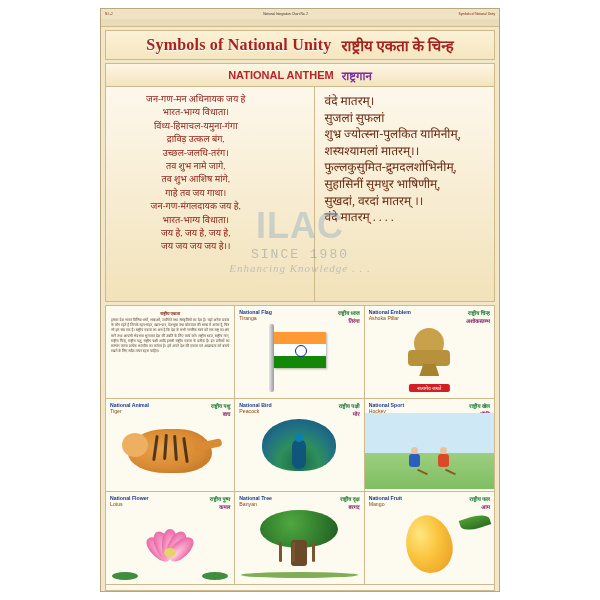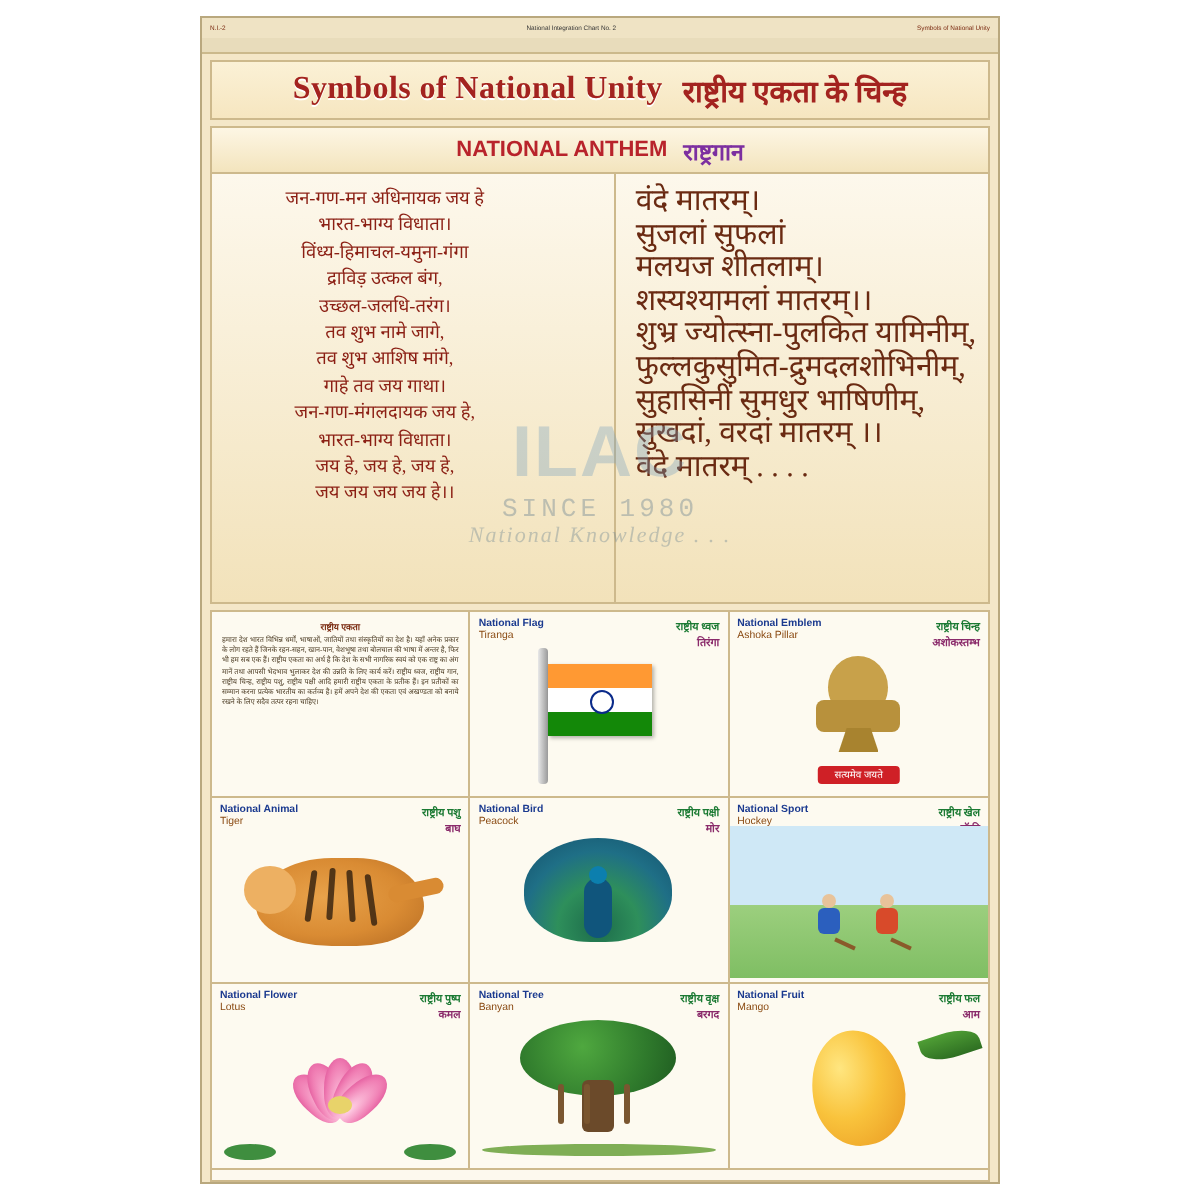--- a/index.html
+++ b/index.html
@@ -91,21 +91,21 @@
   }
   .lyr-col+.lyr-col{border-left:1px solid #cdb98c;}
   .anthem-line{
     text-align:center;
     font-size:9.2px;
     color:#8b1f14;
     line-height:13.4px;
     white-space:nowrap;
   }
   .song-line{
-    font-size:15px;
+    font-size:12px;
     color:#6a2a12;
     line-height:16.6px;
     white-space:nowrap;
     padding-left:4px;
   }
   .watermark{
     position:absolute;
     left:0;right:0;top:118px;
     text-align:center;
     pointer-events:none;
@@ -280,33 +280,32 @@
       <div class="anthem-line">तव शुभ आशिष मांगे,</div>
       <div class="anthem-line">गाहे तव जय गाथा।</div>
       <div class="anthem-line">जन-गण-मंगलदायक जय हे,</div>
       <div class="anthem-line">भारत-भाग्य विधाता।</div>
       <div class="anthem-line">जय हे, जय हे, जय हे,</div>
       <div class="anthem-line">जय जय जय जय हे।।</div>
     </div>
     <div class="lyr-col">
       <div class="song-line">वंदे मातरम्।</div>
       <div class="song-line">सुजलां सुफलां</div>
-      <div class="song-line">मलयज शीतलाम्।</div>
+      <div class="song-line">शुभ्र ज्योत्स्ना-पुलकित यामिनीम्,</div>
       <div class="song-line">शस्यश्यामलां मातरम्।।</div>
-      <div class="song-line">शुभ्र ज्योत्स्ना-पुलकित यामिनीम्,</div>
       <div class="song-line">फुल्लकुसुमित-द्रुमदलशोभिनीम्,</div>
       <div class="song-line">सुहासिनीं सुमधुर भाषिणीम्,</div>
       <div class="song-line">सुखदां, वरदां मातरम् ।।</div>
       <div class="song-line">वंदे मातरम् . . . .</div>
     </div>
 
     <div class="watermark">
       <div class="wm-main">ILAC</div>
       <div class="wm-sub">SINCE 1980</div>
-      <div class="wm-sub2">National Knowledge . . .</div>
+      <div class="wm-sub2">Enhancing Knowledge . . .</div>
     </div>
   </div>
 
   <div class="lower">
 
     <div class="cellbox text-cell">
       <div class="h">राष्ट्रीय एकता</div>
       <p>हमारा देश भारत विभिन्न धर्मों, भाषाओं, जातियों तथा संस्कृतियों का देश है। यहाँ अनेक प्रकार के लोग रहते हैं जिनके रहन-सहन, खान-पान, वेशभूषा तथा बोलचाल की भाषा में अन्तर है, फिर भी हम सब एक हैं। राष्ट्रीय एकता का अर्थ है कि देश के सभी नागरिक स्वयं को एक राष्ट्र का अंग मानें तथा आपसी भेदभाव भुलाकर देश की उन्नति के लिए कार्य करें। राष्ट्रीय ध्वज, राष्ट्रीय गान, राष्ट्रीय चिन्ह, राष्ट्रीय पशु, राष्ट्रीय पक्षी आदि हमारी राष्ट्रीय एकता के प्रतीक हैं। इन प्रतीकों का सम्मान करना प्रत्येक भारतीय का कर्तव्य है। हमें अपने देश की एकता एवं अखण्डता को बनाये रखने के लिए सदैव तत्पर रहना चाहिए।</p>
     </div>
 

